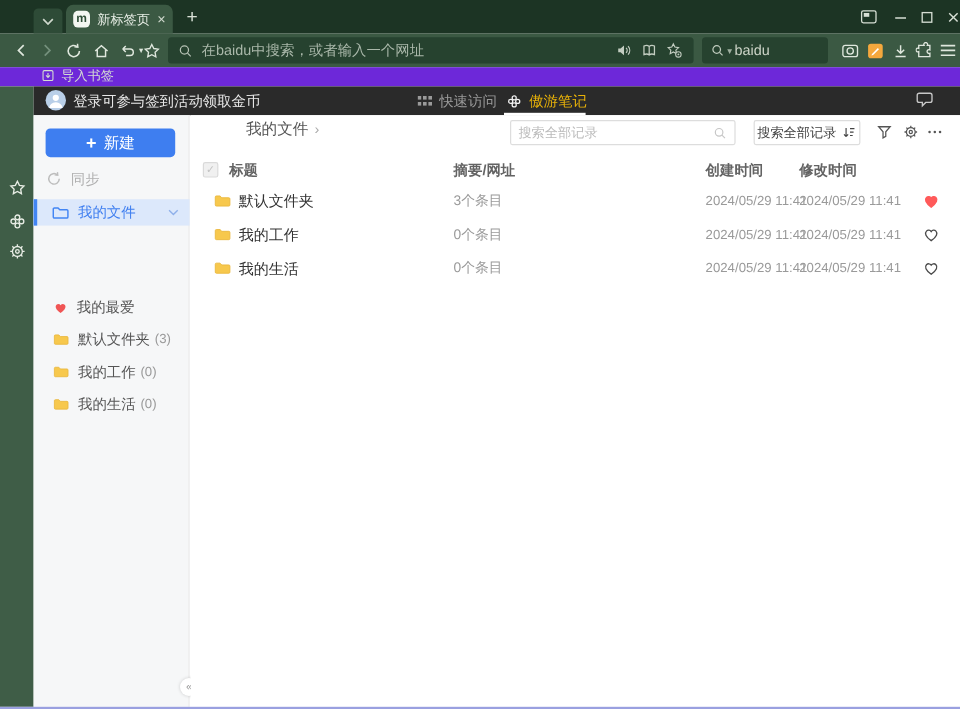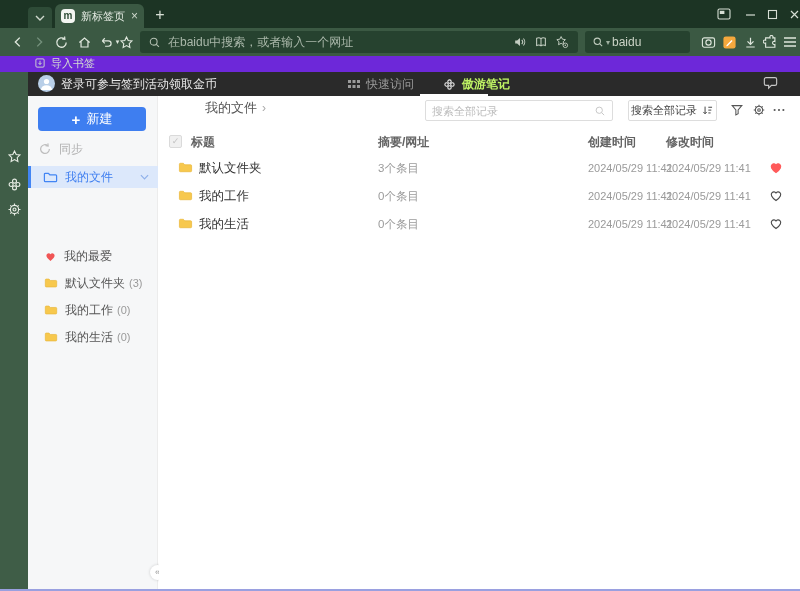--- a/index.html
+++ b/index.html
@@ -40,21 +40,21 @@
   .leftstrip { position:absolute; left:0; top:72px; width:28px; height:517px; background:#3f5d47; }
   .strip-ico { position:absolute; left:5px; width:18px; height:18px; display:flex; align-items:center; justify-content:center; color:#e7ece4; }
 
   
   .pagehead { position:absolute; left:28px; top:72px; width:772px; height:24px; background:#2a2a2a; }
   .avatar { position:absolute; left:10px; top:3px; width:17px; height:17px; border-radius:50%; background:#b9cfe8; overflow:hidden; }
   .login-text { position:absolute; left:33px; top:0; height:24px; line-height:24px; color:#e8e8e8; font-size:12px; }
   .ph-tab { position:absolute; top:0; height:24px; display:flex; align-items:center; font-size:12px; }
   .ph-tab .ic { margin-right:6px; display:flex; }
   .ph-tab.quick { left:320px; color:#9a9a9a; }
-  .ph-tab.notes { left:415px; color:#bef264;font-weight:bold; }
+  .ph-tab.notes { left:394px; color:#eab308; }
   .ph-underline { position:absolute; left:392px; top:22px; width:68px; height:2px; background:#fff; }
   .bubble-ico { position:absolute; left:735px; top:4px; color:#c8c8c8; }
 
   
   .sidebar { position:absolute; left:28px; top:96px; width:130px; height:493px; background:#f6f7f8; border-right:1px solid #ececec; }
   .new-btn { position:absolute; left:10px; top:11px; width:108px; height:24px; background:#3e7ef0; border-radius:4px; color:#fff; font-size:13px; display:flex; align-items:center; justify-content:center; }
   .new-btn .plus { font-size:15px; margin-right:6px; font-weight:bold; }
   .side-row { position:absolute; left:0; width:130px; height:22px; display:flex; align-items:center; font-size:12px; color:#555; }
   .side-row .ic { margin-right:7px; display:flex; }
   .row-sync { top:42px; padding-left:10px; color:#b0b0b0; }

